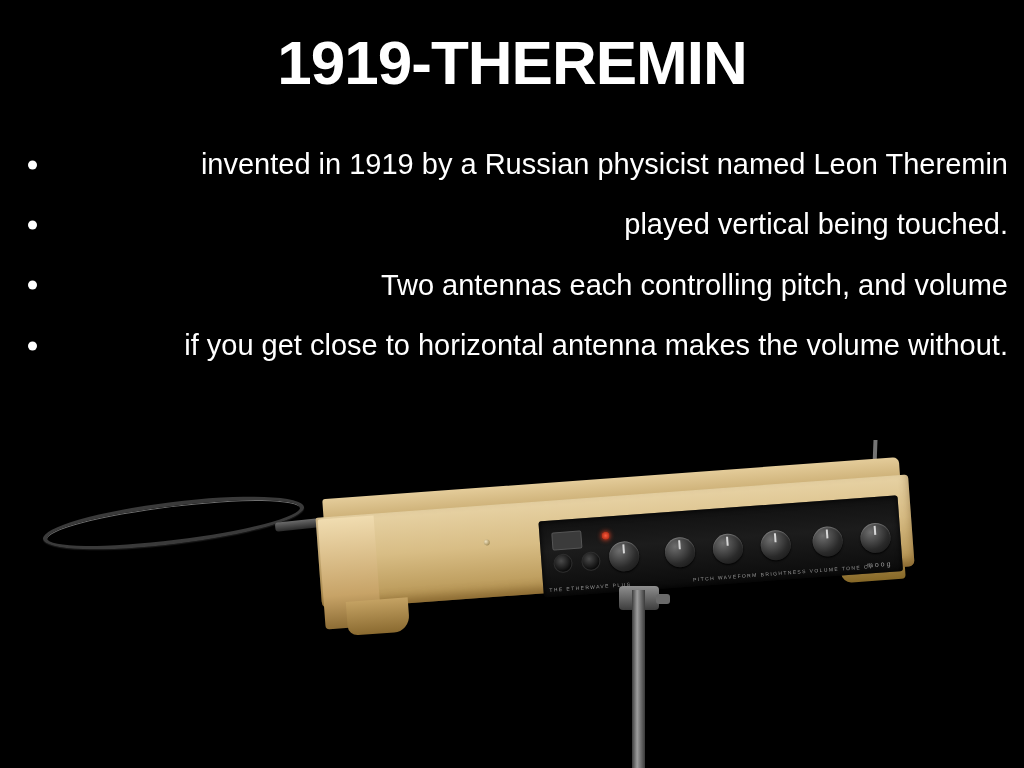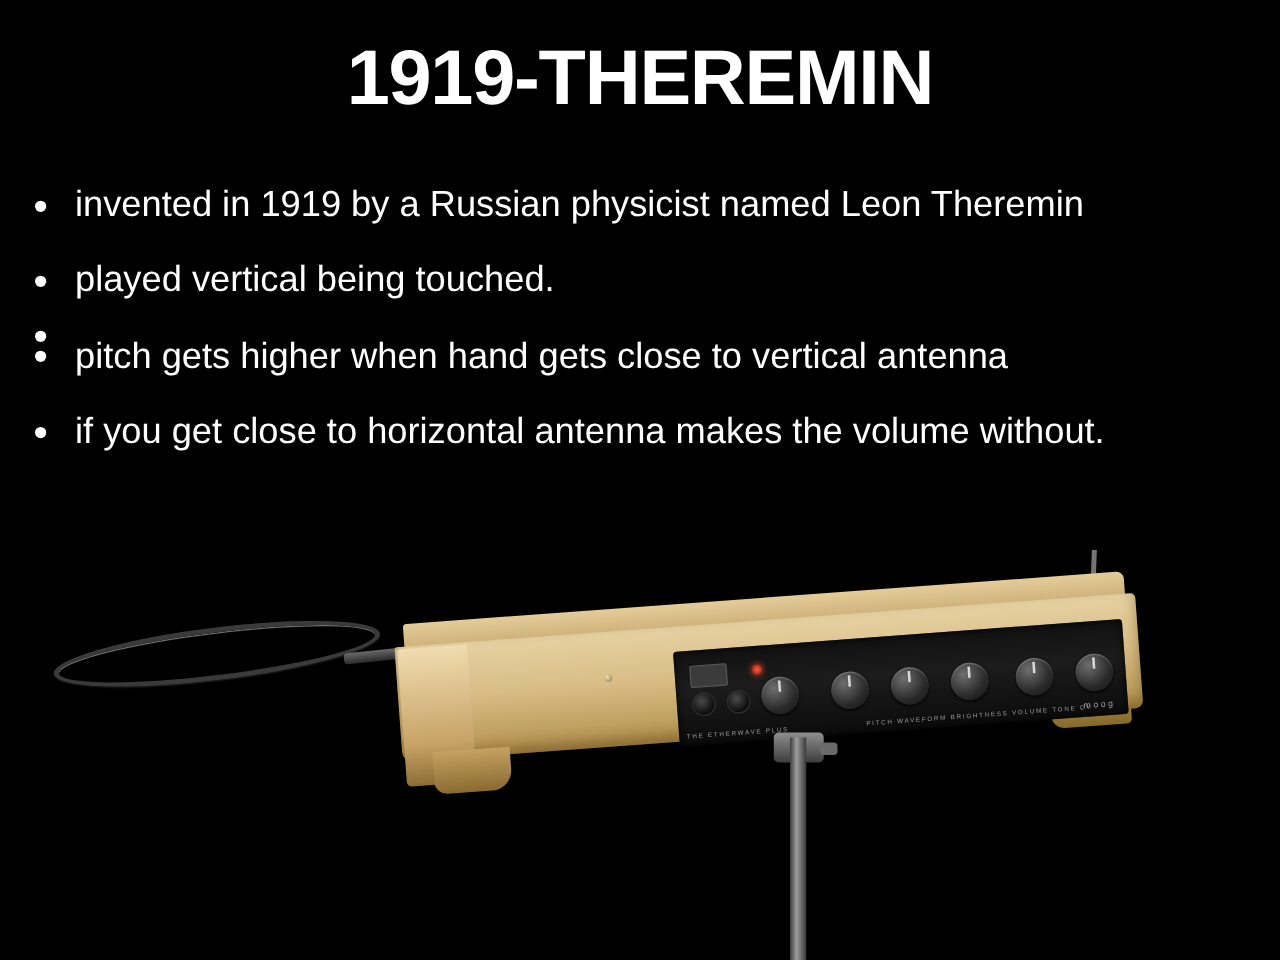--- a/index.html
+++ b/index.html
@@ -42,20 +42,21 @@
     padding: 0;
   }
   .bullet {
     position: relative;
     padding-left: 42px;
     margin-bottom: 27px;
     font-size: 29px;
     line-height: 1.15;
     color: #ffffff;
     white-space: nowrap;
+    text-align: right;
   }
   .bullet .dot {
     position: absolute;
     left: 10px;
     top: 50%;
     transform: translateY(-50%);
     width: 9px;
     height: 9px;
     border-radius: 50%;
     background: #ffffff;
@@ -300,24 +301,21 @@
     <li class="bullet">
       <span class="dot"></span>
       <span>invented in 1919 by a Russian physicist named Leon Theremin</span>
     </li>
     <li class="bullet">
       <span class="dot"></span>
       <span>played vertical being touched.</span>
     </li>
     <li class="bullet">
       <span class="dot"></span>
-    </li>
-    <li class="bullet">
-      <span class="dot"></span>
-      <span>pitch gets higher when hand gets close to vertical antenna</span>
+      <span>Two antennas each controlling pitch, and volume</span>
     </li>
     <li class="bullet">
       <span class="dot"></span>
       <span>if you get close to horizontal antenna makes the volume without.</span>
     </li>
   </ul>
 
   <div class="photo">
 
     <div class="antenna-vertical"></div>

